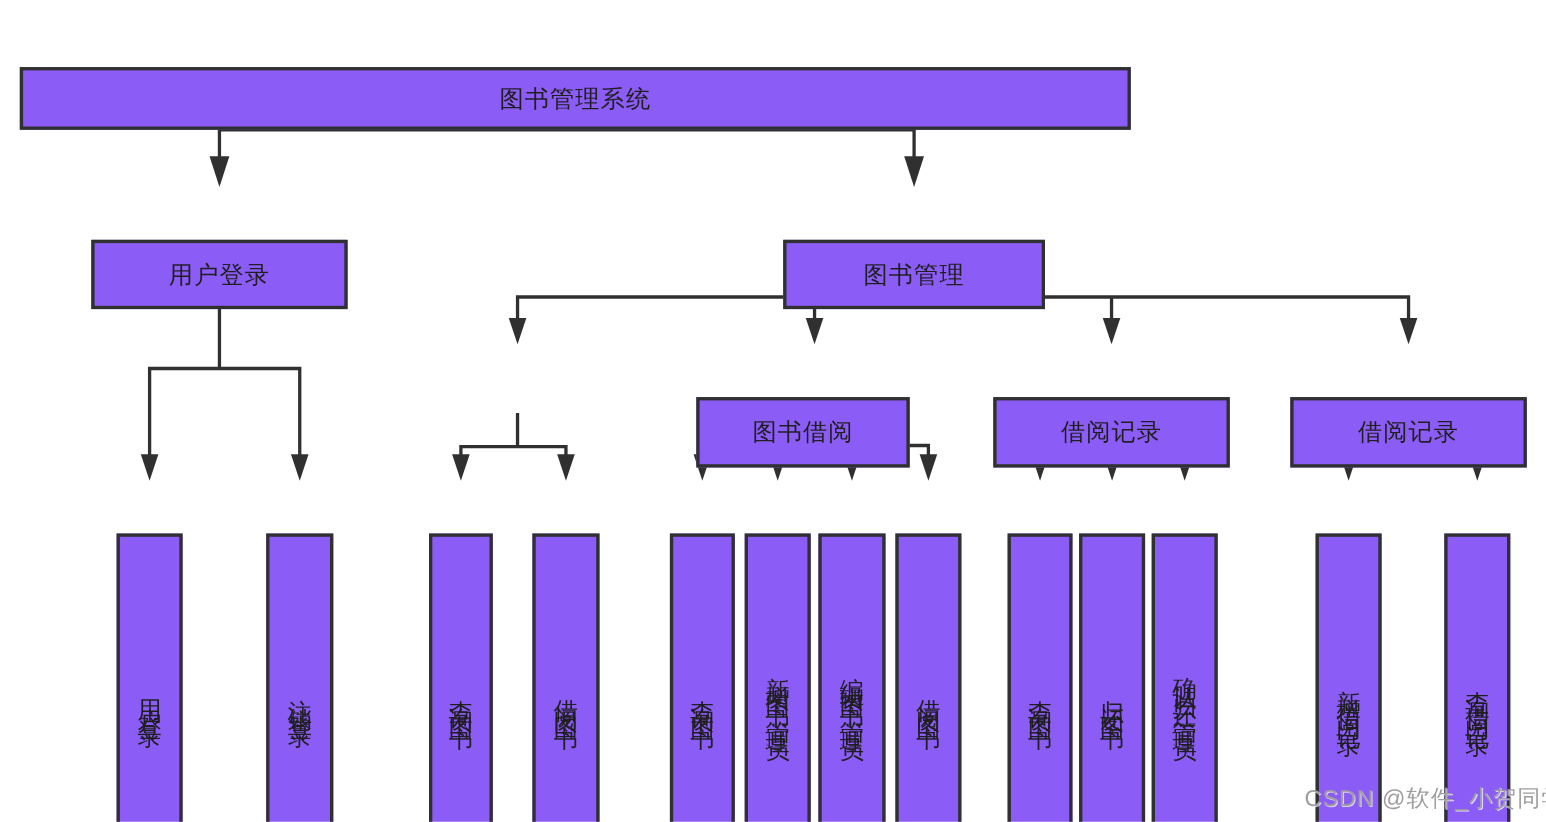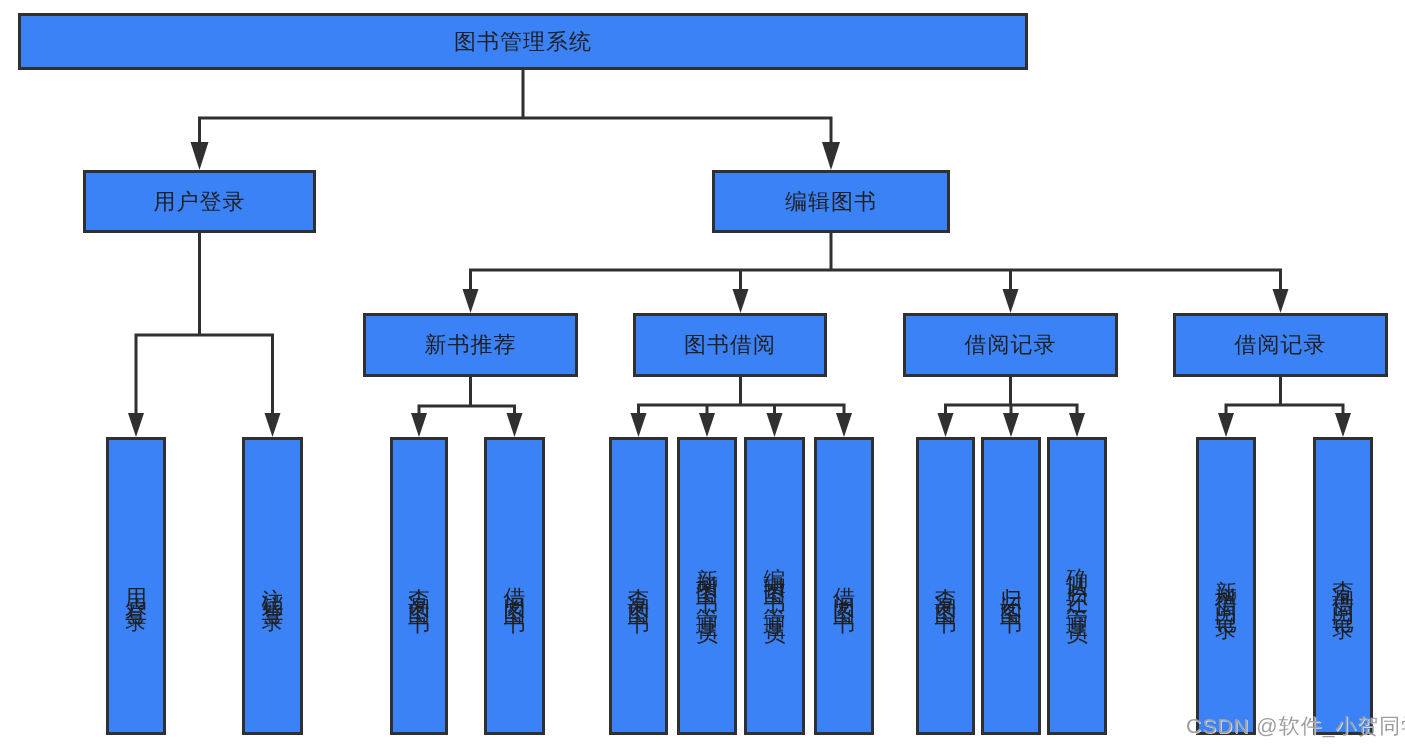--- a/index.html
+++ b/index.html
@@ -21,30 +21,31 @@
     height: 747px;
   }
   #wires {
     position: absolute;
     left: 0; top: 0;
     z-index: 1;
   }
   .box {
     position: absolute;
     box-sizing: border-box;
-    background: #3b82f6;
+    background: #8b5cf6;
     border: 3px solid #303030;
     color: #1f1f1f;
     display: flex;
     align-items: center;
     justify-content: center;
     z-index: 2;
     font-size: 22px;
     letter-spacing: 1px;
     white-space: nowrap;
+    margin-top: 48px;
   }
   .leaf {
     writing-mode: vertical-rl;
     text-orientation: mixed;
     font-size: 22px;
     letter-spacing: 8px;
     line-height: 1;
   }
   #watermark {
     position: absolute;
@@ -92,23 +93,22 @@
       <polygon points="1003,413 1019,413 1011,437"></polygon>
       <polygon points="1069,413 1085,413 1077,437"></polygon>
       <polygon points="1218,413 1234,413 1226,437"></polygon>
       <polygon points="1335,413 1351,413 1343,437"></polygon>
     </g>
   </svg>
 
   <div class="box" style="left:18px; top:13px; width:1010px; height:57px;">图书管理系统</div>
 
   <div class="box" style="left:83px; top:170px; width:233px; height:63px;">用户登录</div>
-  <div class="box" style="left:712px; top:170px; width:238px; height:63px;">编辑图书</div>
+  <div class="box" style="left:712px; top:170px; width:238px; height:63px;">图书管理</div>
 
-  <div class="box" style="left:363px; top:313px; width:215px; height:64px;">新书推荐</div>
   <div class="box" style="left:633px; top:313px; width:194px; height:64px;">图书借阅</div>
   <div class="box" style="left:903px; top:313px; width:215px; height:64px;">借阅记录</div>
   <div class="box" style="left:1173px; top:313px; width:215px; height:64px;">借阅记录</div>
 
   <div class="box leaf" style="left:106px; top:437px; width:60px; height:298px;">用户登录</div>
   <div class="box leaf" style="left:242px; top:437px; width:61px; height:298px;">注销登录</div>
 
   <div class="box leaf" style="left:390px; top:437px; width:58px; height:298px;">查询图书</div>
   <div class="box leaf" style="left:484px; top:437px; width:61px; height:298px;">借阅图书</div>
 

